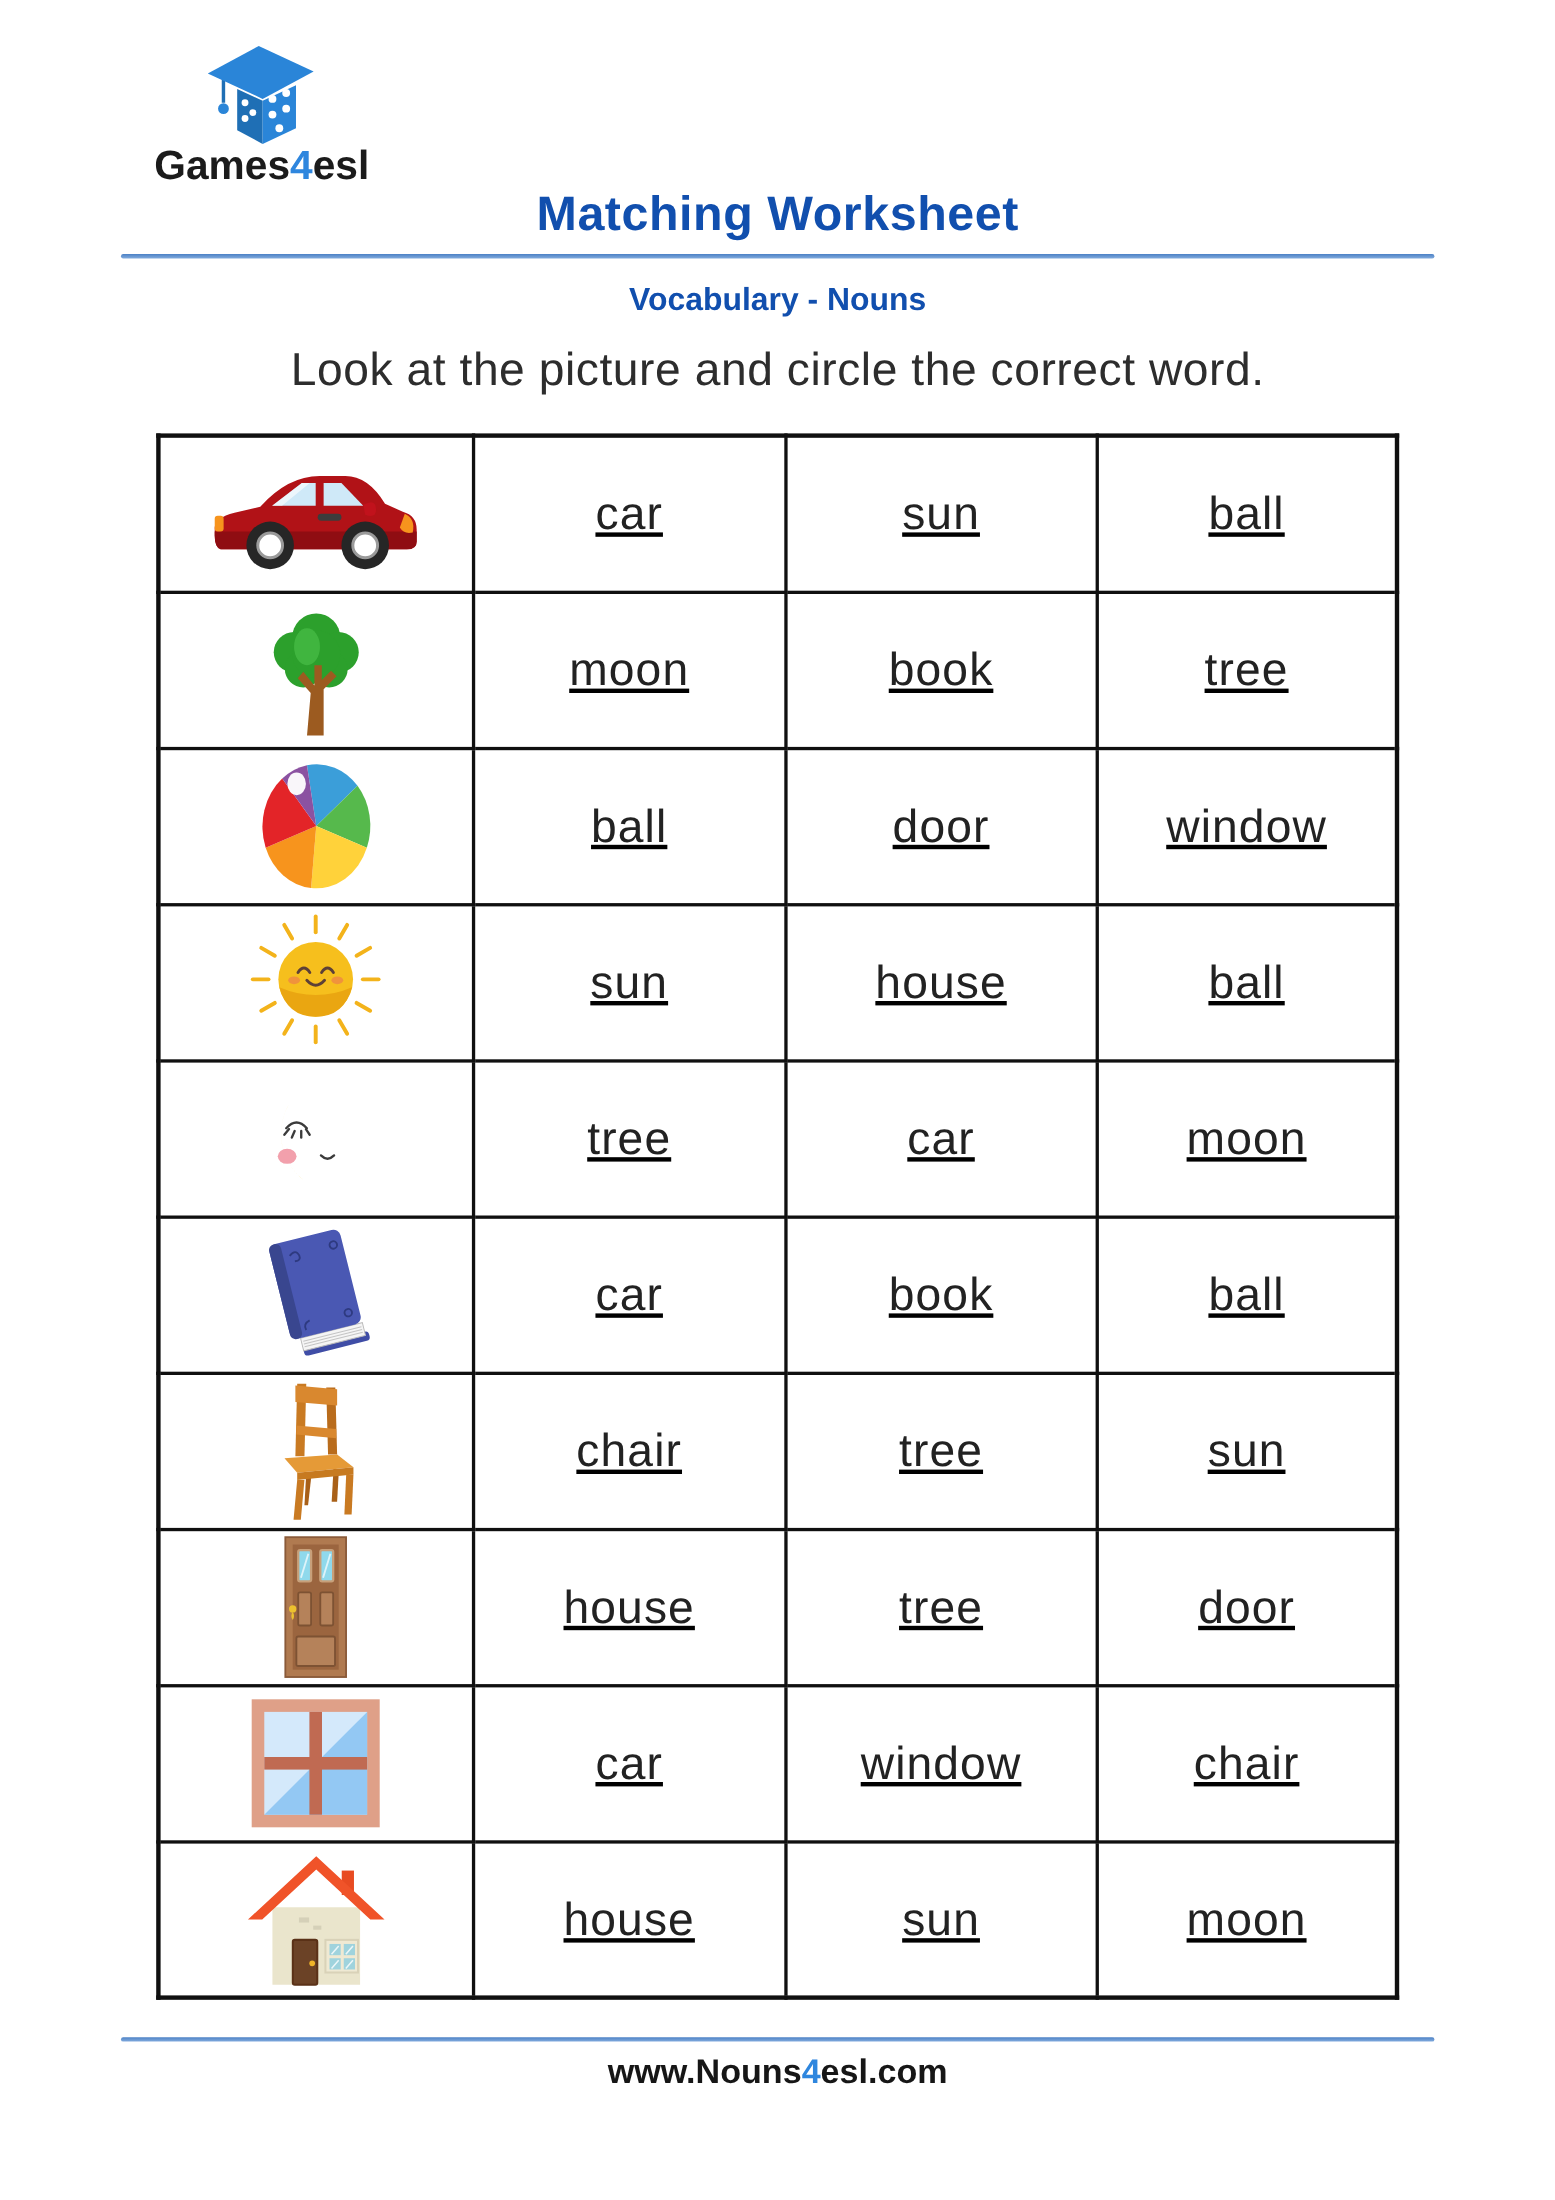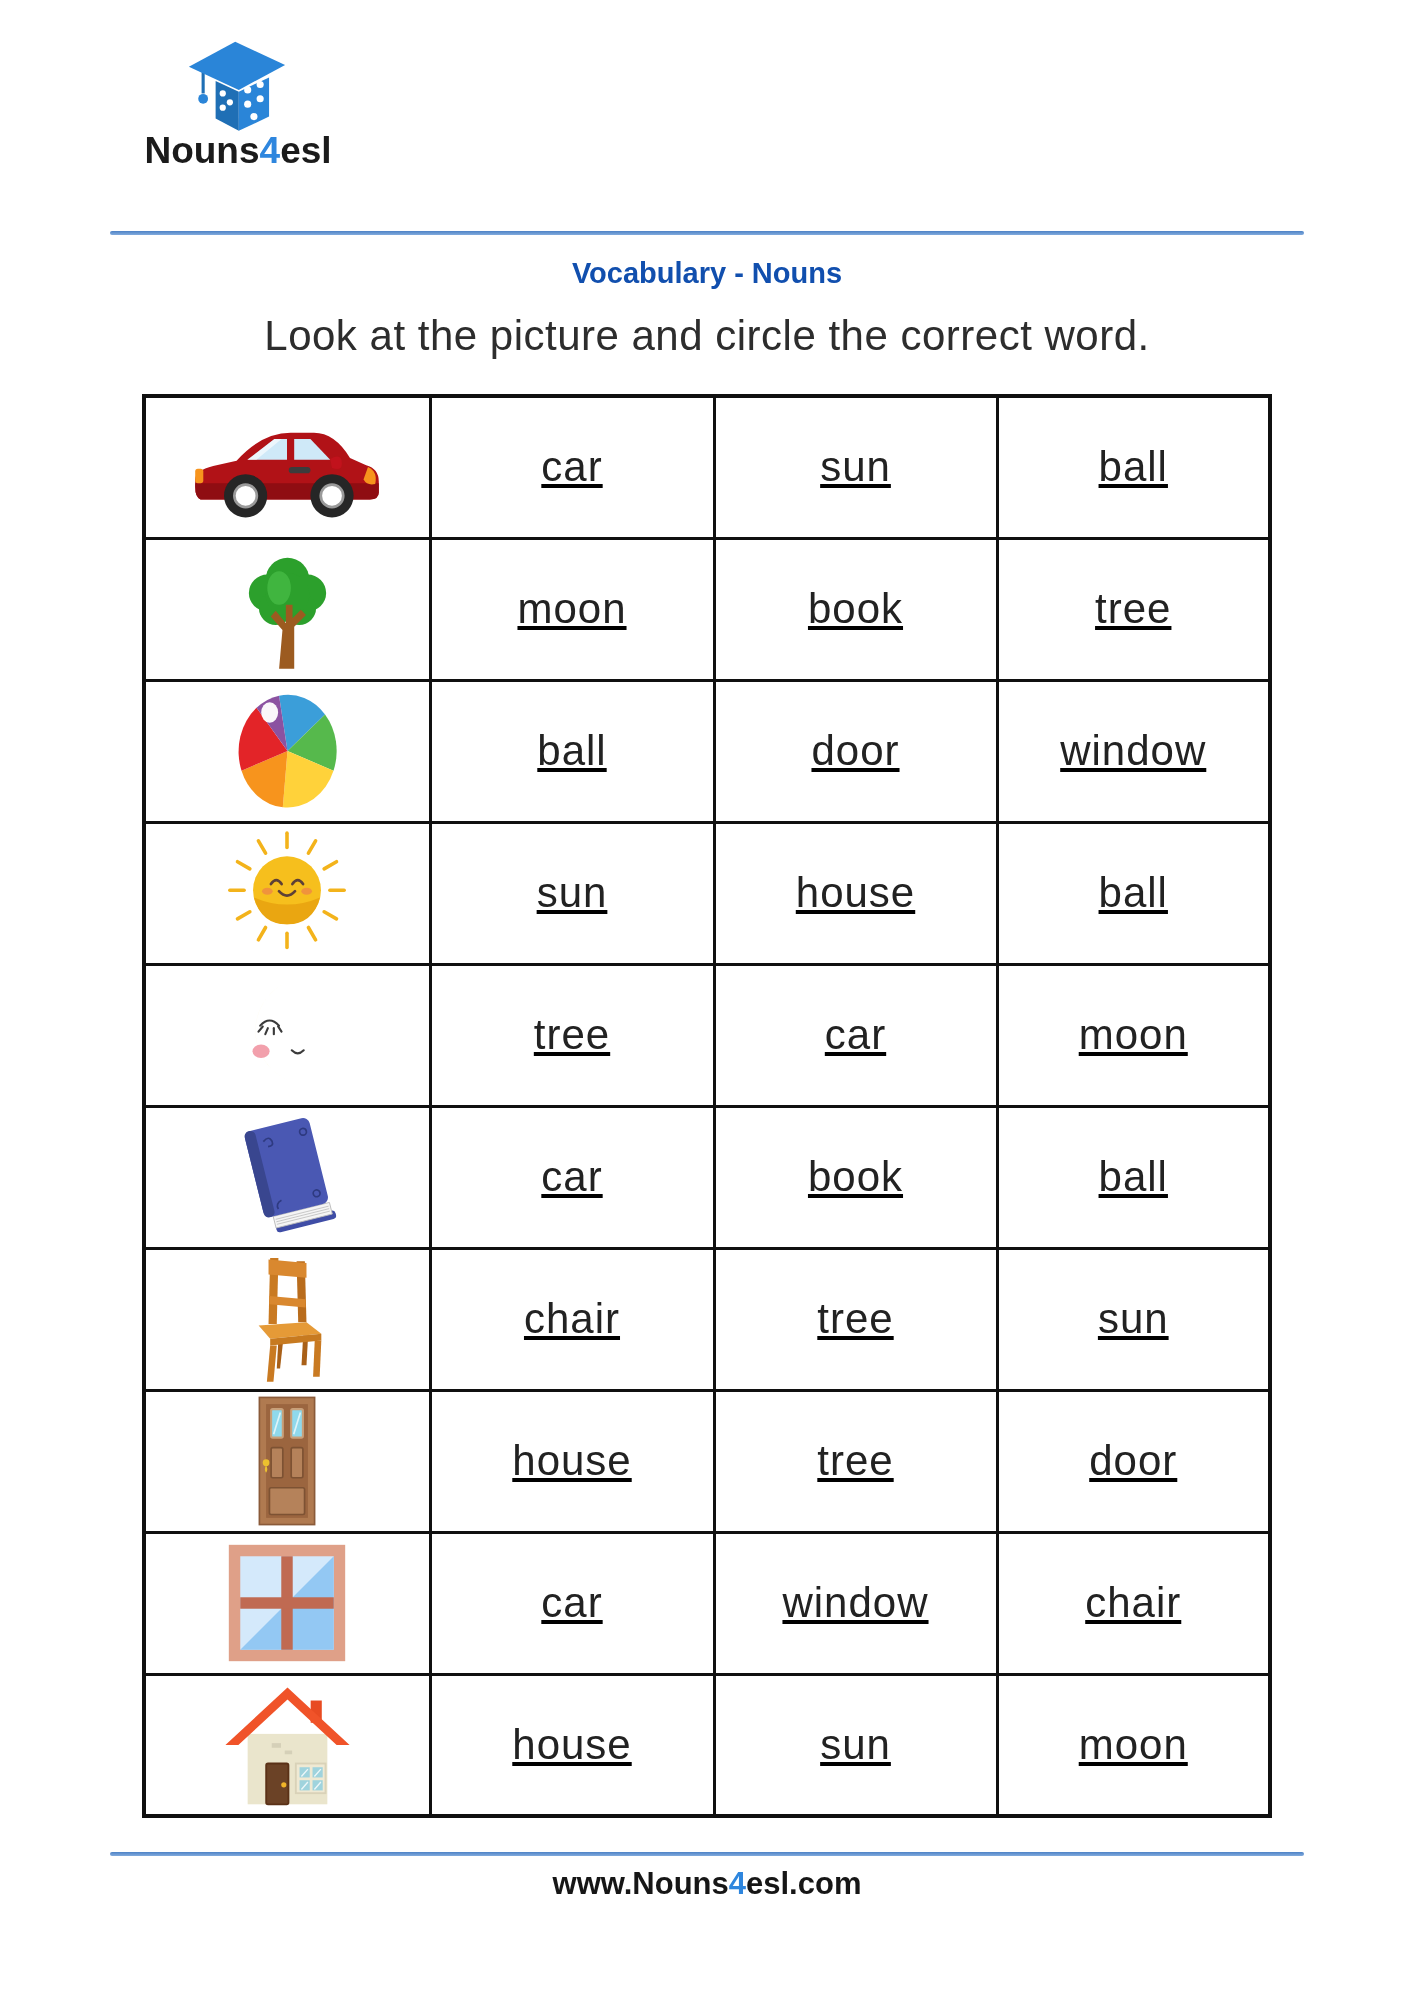--- a/index.html
+++ b/index.html
@@ -98,22 +98,23 @@
         <circle cx="52" cy="70" r="3.5"></circle>
         <circle cx="44" cy="76" r="3.5"></circle>
       <circle cx="72" cy="56" r="4"></circle>
         <circle cx="86" cy="50" r="4"></circle>
       <circle cx="72" cy="72" r="4"></circle>
         <circle cx="86" cy="66" r="4"></circle>
         <circle cx="79" cy="86" r="4"></circle>
     </g>
     <polygon points="58,2 114,28 62,56 6,30" fill="#2a85d8"></polygon>
   </svg>
-  <div class="logo-text" data-name="logo-wordmark"><span data-name="logo-text-prefix">Nouns</span><span class="accent" data-name="logo-text-accent">4</span><span data-name="logo-text-suffix">esl</span></div>
-
+  <div class="logo-text" data-name="logo-wordmark"><span data-name="logo-text-prefix">Games</span><span class="accent" data-name="logo-text-accent">4</span><span data-name="logo-text-suffix">esl</span></div>
+
+  <h1 class="page-title" data-name="page-title">Matching Worksheet</h1>
   <div class="rule rule-top" data-name="header-divider"></div>
   <h2 class="subtitle" data-name="worksheet-subtitle">Vocabulary - Nouns</h2>
   <p class="instruction" data-name="instruction-text">Look at the picture and circle the correct word.</p>
 
   <table class="match-table" data-name="matching-table">
     <colgroup>
       <col style="width:286px">
         <col style="width:284px">
         <col style="width:283px">
         <col style="width:273px">

